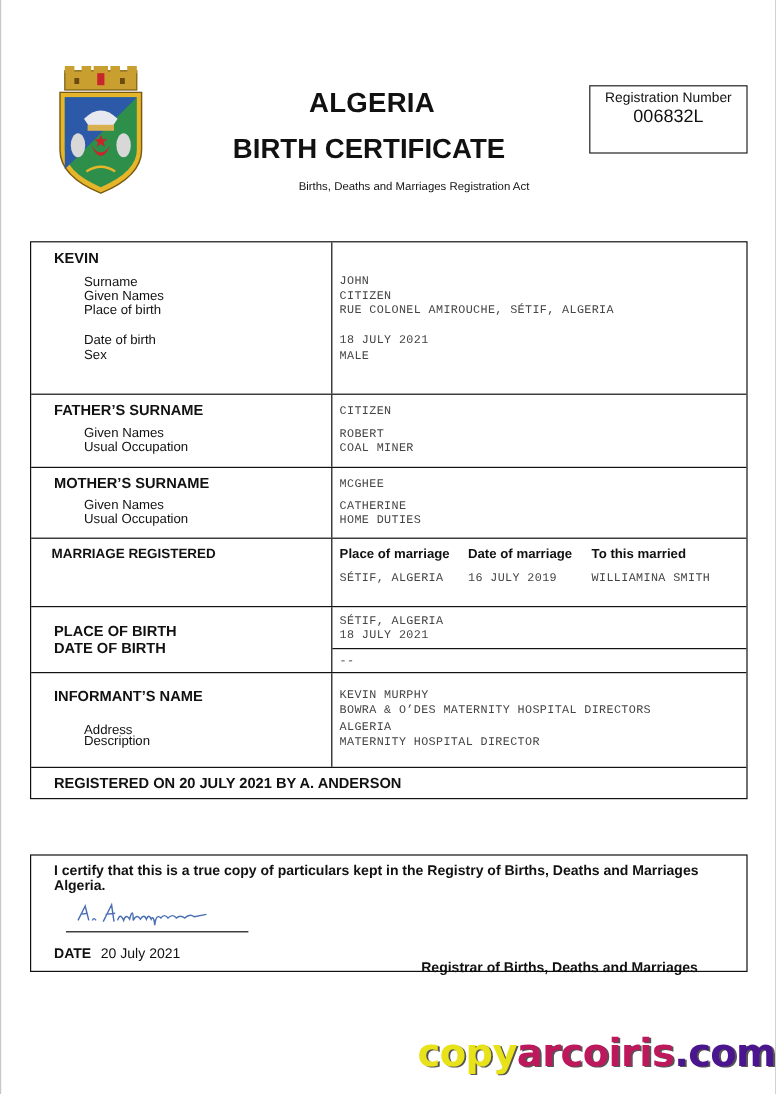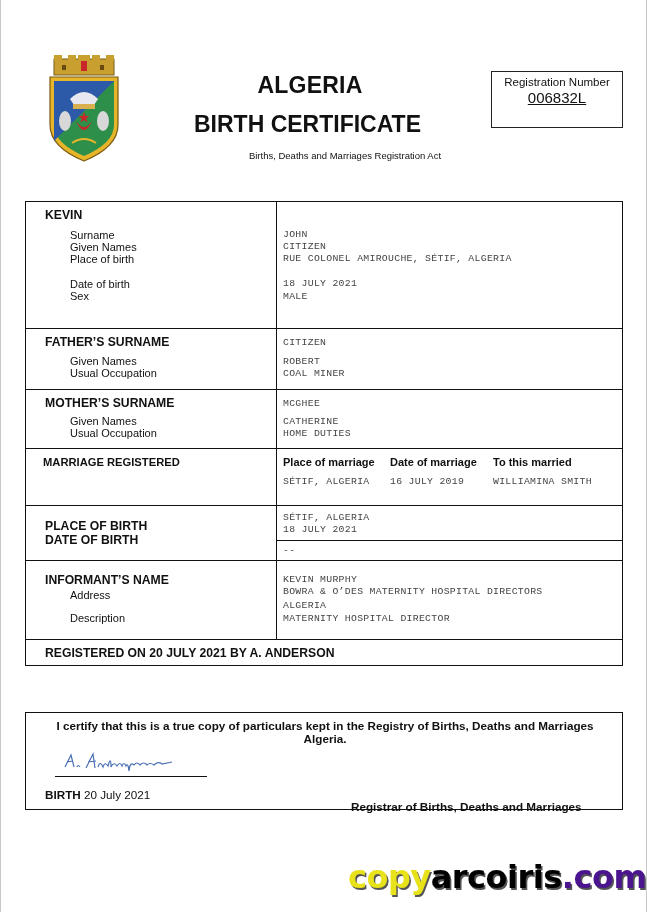--- a/index.html
+++ b/index.html
@@ -7,47 +7,47 @@
   body { position: relative; font-family: "Liberation Sans", sans-serif; color: #111; }
   .page-edge { position: absolute; left: 0; top: 0; width: 647px; height: 912px; border-left: 1px solid #c8c8c8; border-right: 1px solid #c8c8c8; }
 
   
   .crest { position: absolute; left: 48px; top: 55px; width: 72px; height: 110px; }
   .title1 { position: absolute; left: 180px; top: 72px; width: 260px; text-align: center; font-weight: bold; font-size: 23px; letter-spacing: 0.2px; }
   .title2 { position: absolute; left: 170px; top: 111px; width: 275px; text-align: center; font-weight: bold; font-size: 23px; }
   .subtitle { position: absolute; left: 180px; top: 150px; width: 290px; text-align: center; font-size: 9.5px; padding-left: 40px; }
   .regbox { position: absolute; left: 491px; top: 71px; width: 132px; height: 57px; border: 1px solid #222; text-align: center; }
   .regbox .lbl { font-size: 11.5px; margin-top: 4px; }
-  .regbox .val { font-size: 15px; margin-top: 1px; text-decoration: underline; }
+  .regbox .val { font-size: 15px; margin-top: 1px; }
 
   
   .tbl { position: absolute; left: 25px; top: 201px; width: 598px; border: 1.3px solid #111; }
   .row { position: relative; border-bottom: 1.3px solid #111; display: flex; }
   .row:last-child { border-bottom: none; }
   .lcol { width: 251px; border-right: 1.3px solid #111; position: relative; }
   .rcol { flex: 1; position: relative; }
   .row.full .lcol { width: 100%; border-right: none; }
   .hd { position: absolute; left: 19px; font-weight: bold; font-size: 12.2px; }
   .hd.big { font-size: 13px; }
   .sub { position: absolute; left: 44px; font-size: 11px; line-height: 12.5px; }
   .mono { position: absolute; left: 6px; font-family: "Liberation Mono", monospace; font-size: 9.8px; color: #444; line-height: 12.5px; letter-spacing: 0.3px; white-space: pre; }
   .mh { position: absolute; font-weight: bold; font-size: 11px; }
 
   
   .cert { position: absolute; left: 25px; top: 712px; width: 598px; height: 98px; border: 1.3px solid #111; }
-  .cert .txt { position: absolute; left: 19px; top: 6px; font-weight: bold; font-size: 11.7px; line-height: 13px; width: 560px; text-align: center; }
+  .cert .txt { position: absolute; left: 19px; top: 6px; font-weight: bold; font-size: 11.7px; line-height: 13px; width: 560px; }
   .sig { position: absolute; left: 36px; top: 36px; width: 115px; height: 26px; }
   .sigline { position: absolute; left: 29px; top: 63px; width: 152px; border-top: 1.2px solid #111; }
   .date-lbl { position: absolute; left: 19px; top: 75px; font-weight: bold; font-size: 11.7px; }
   .date-val { position: absolute; left: 58px; top: 75px; font-size: 11.7px; }
   .registrar { position: absolute; left: 325px; top: 75px; font-weight: bold; font-size: 11.7px; margin-top: 12px; }
 
   .wm { position: absolute; left: 348px; top: 858px; font-family: "DejaVu Sans", sans-serif; font-weight: bold; font-size: 32px; letter-spacing: -0.5px; text-shadow: 1.5px 1.5px 0 #555; }
   .wm .a { color: #e8e21a; }
-  .wm .b { color: #000000; }
+  .wm .b { color: #be185d; }
   .wm .c { color: #4b1590; }
 </style>
 </head>
 <body>
 
 <div class="page-edge"></div>
 
 <div class="crest">
   <svg width="72" height="110" viewBox="0 0 72 110">
 
@@ -156,21 +156,21 @@
         <div class="mono" style="top:6px">SÉTIF, ALGERIA</div>
         <div class="mono" style="top:18px">18 JULY 2021</div>
       </div>
       <div class="mono" style="top:39px">--</div>
     </div>
   </div>
 
   <div class="row" style="height:79px">
     <div class="lcol">
       <div class="hd" style="top:12px">INFORMANT’S NAME</div>
-      <div class="sub" style="top:28px">Address</div>
+      <div class="sub" style="top:42px">Address</div>
       <div class="sub" style="top:51px">Description</div>
     </div>
     <div class="rcol">
       <div class="mono" style="top:13px">KEVIN MURPHY</div>
       <div class="mono" style="top:25px">BOWRA &amp; O’DES MATERNITY HOSPITAL DIRECTORS</div>
       <div class="mono" style="top:39px">ALGERIA</div>
       <div class="mono" style="top:52px">MATERNITY HOSPITAL DIRECTOR</div>
     </div>
   </div>
 
@@ -183,18 +183,18 @@
 
 <div class="cert">
   <div class="txt">I certify that this is a true copy of particulars kept in the Registry of Births, Deaths and Marriages Algeria.</div>
   <div class="sig">
     <svg width="115" height="26" viewBox="0 0 115 26">
       <path d="M3 18 L9 6 L12 18 M5 13 L11 12 M15 18 Q16 15 18 18" stroke="#4a6fb5" stroke-width="1.2" fill="none"></path>
       <path d="M24 19 L31 5 L33 19 M26 13 L34 12 M36 18 Q38 11 41 18 Q43 12 46 17 Q49 6 49 18 Q52 12 55 17 Q58 12 60 17 Q62 12 64 17 Q66 13 67 22 Q68 12 72 16 Q75 12 78 16 Q82 12 85 16 Q88 13 92 16 Q96 12 100 15 L110 13" stroke="#4a6fb5" stroke-width="1.2" fill="none"></path>
     </svg>
   </div>
   <div class="sigline"></div>
-  <div class="date-lbl">BIRTH</div>
+  <div class="date-lbl">DATE</div>
   <div class="date-val">20 July 2021</div>
   <div class="registrar">Registrar of Births, Deaths and Marriages</div>
 </div>
 
 <div class="wm"><span class="a">copy</span><span class="b">arcoiris</span><span class="c">.com</span></div>
 
 </body></html>

